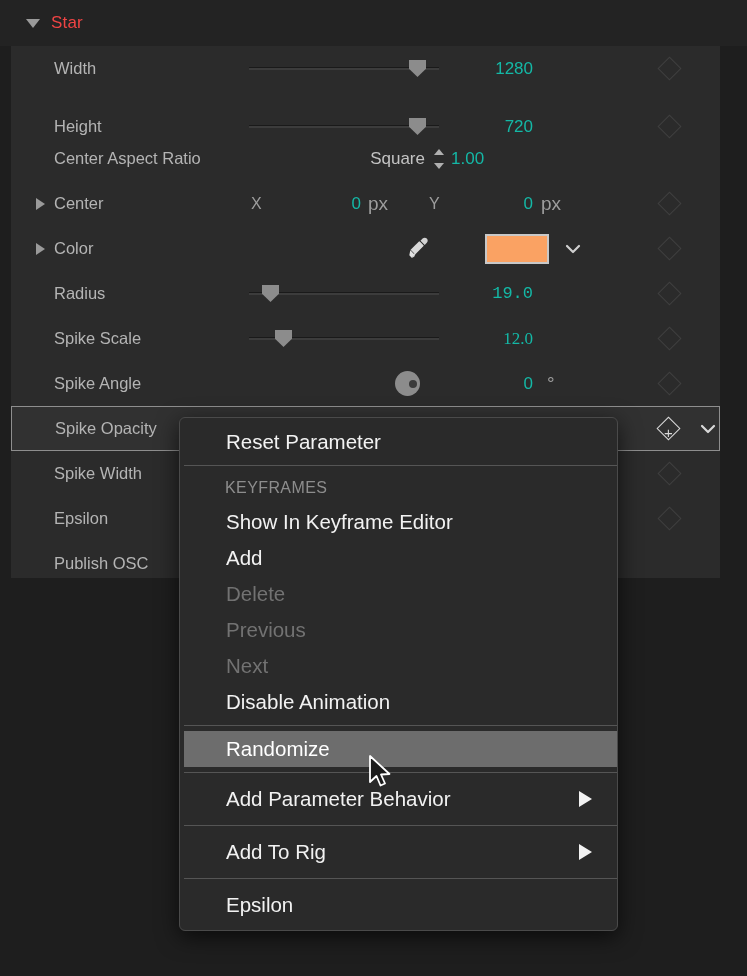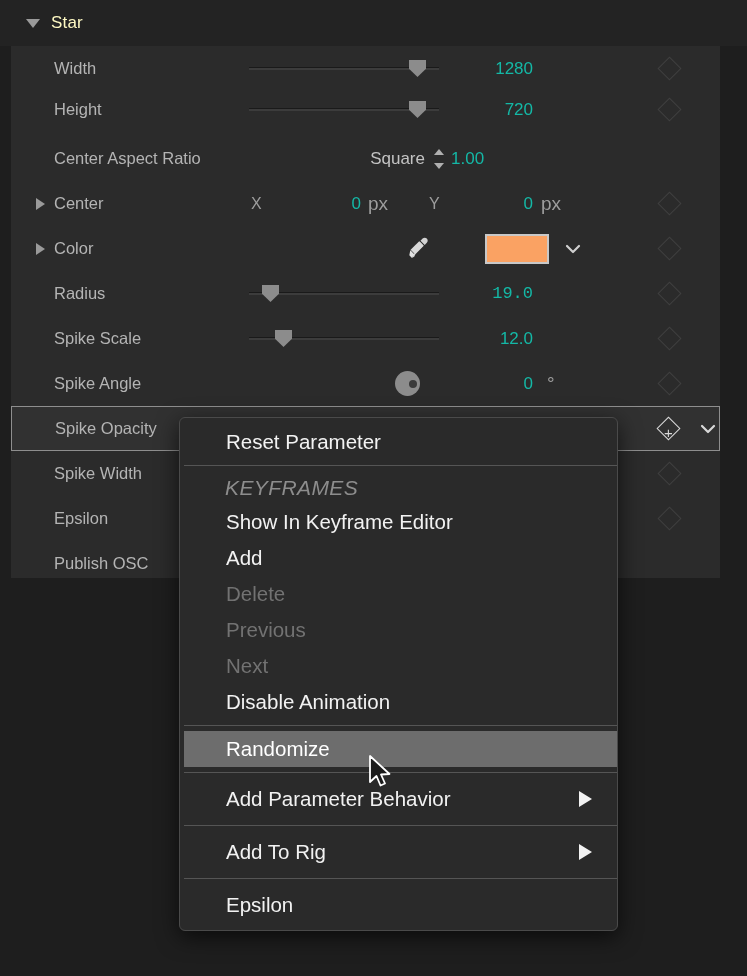--- a/index.html
+++ b/index.html
@@ -37,21 +37,21 @@
   .disclosure-open {
     width: 0; height: 0;
     margin-left: 26px;
     border-left: 7px solid transparent;
     border-right: 7px solid transparent;
     border-top: 9px solid #9a9a9a;
   }
   .group-title {
     margin-left: 11px;
     font-size: 17px;
-    color: #fef9c3;
+    color: #ef4444;
     letter-spacing: .2px;
   }
 
   .param-list {
     position: absolute;
     left: 11px;
     top: 46px;
     width: 709px;
     height: 532px;
     background: #2b2b2b;
@@ -220,25 +220,24 @@
     align-items: center;
     padding-left: 42px;
     font-size: 20.5px;
     color: #f2f2f2;
     box-sizing: border-box;
     white-space: nowrap;
   }
   .mi.disabled { color: #727272; }
   .mi.section {
     color: #8d8d8d;
-    font-size: 21px;
+    font-size: 16px;
     padding-left: 41px;
     height: 33px;
     letter-spacing: .4px;
-    font-style: italic;
   }
   .mi.highlight {
     background: #6d6d6d;
     color: #ffffff;
   }
   .mi .sub-arrow {
     position: absolute;
     right: 25px;
     width: 0; height: 0;
     border-top: 8px solid transparent;
@@ -276,21 +275,21 @@
     <div class="row" style="top:0px;">
       <span class="label">Width</span>
       <div class="slider" style="left:238px; top:12px; width:190px;">
         <div class="track"></div>
         <div class="knob" style="left:160px;"></div>
       </div>
       <span class="value" style="left:440px; width:82px;">1280</span>
       <span class="kf-diamond" style="left:650px; top:14px;"></span>
     </div>
 
-    <div class="row" style="top:41px;">
+    <div class="row" style="top:58px;">
       <span class="label">Height</span>
       <div class="slider" style="left:238px; top:12px; width:190px;">
         <div class="track"></div>
         <div class="knob" style="left:160px;"></div>
       </div>
       <span class="value" style="left:440px; width:82px;">720</span>
       <span class="kf-diamond" style="left:650px; top:14px;"></span>
     </div>
 
     <div class="row" style="top:90px;">
@@ -344,21 +343,21 @@
       <span class="value" style="left:440px; width:82px;font-family:Liberation Mono, monospace;">19.0</span>
       <span class="kf-diamond" style="left:650px; top:14px;"></span>
     </div>
 
     <div class="row" style="top:270px;">
       <span class="label">Spike Scale</span>
       <div class="slider" style="left:238px; top:12px; width:190px;">
         <div class="track"></div>
         <div class="knob" style="left:26px;"></div>
       </div>
-      <span class="value" style="left:440px; width:82px;">12.0</span>
+      <span class="value" style="left:440px; width:82px;font-family:Liberation Serif, serif;">12.0</span>
       <span class="kf-diamond" style="left:650px; top:14px;"></span>
     </div>
 
     <div class="row" style="top:315px;">
       <span class="label">Spike Angle</span>
       <span class="dial" style="left:384px; top:10px;">
         <span class="nub"></span>
       </span>
       <span class="value" style="left:440px; width:82px;">0</span>
       <span class="unit" style="left:536px; top:12px;">°</span>

